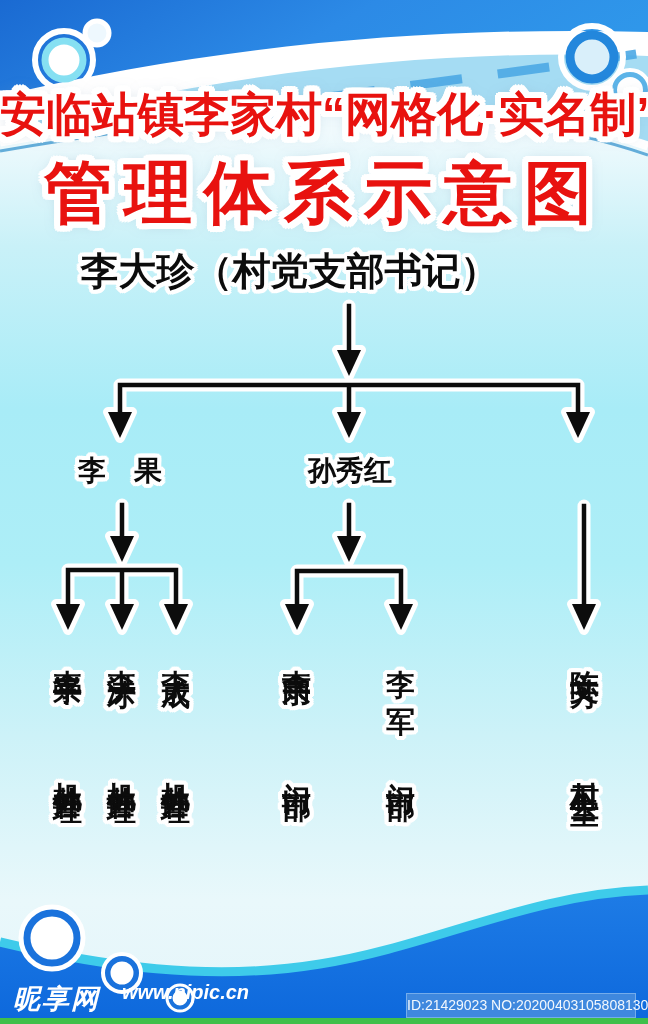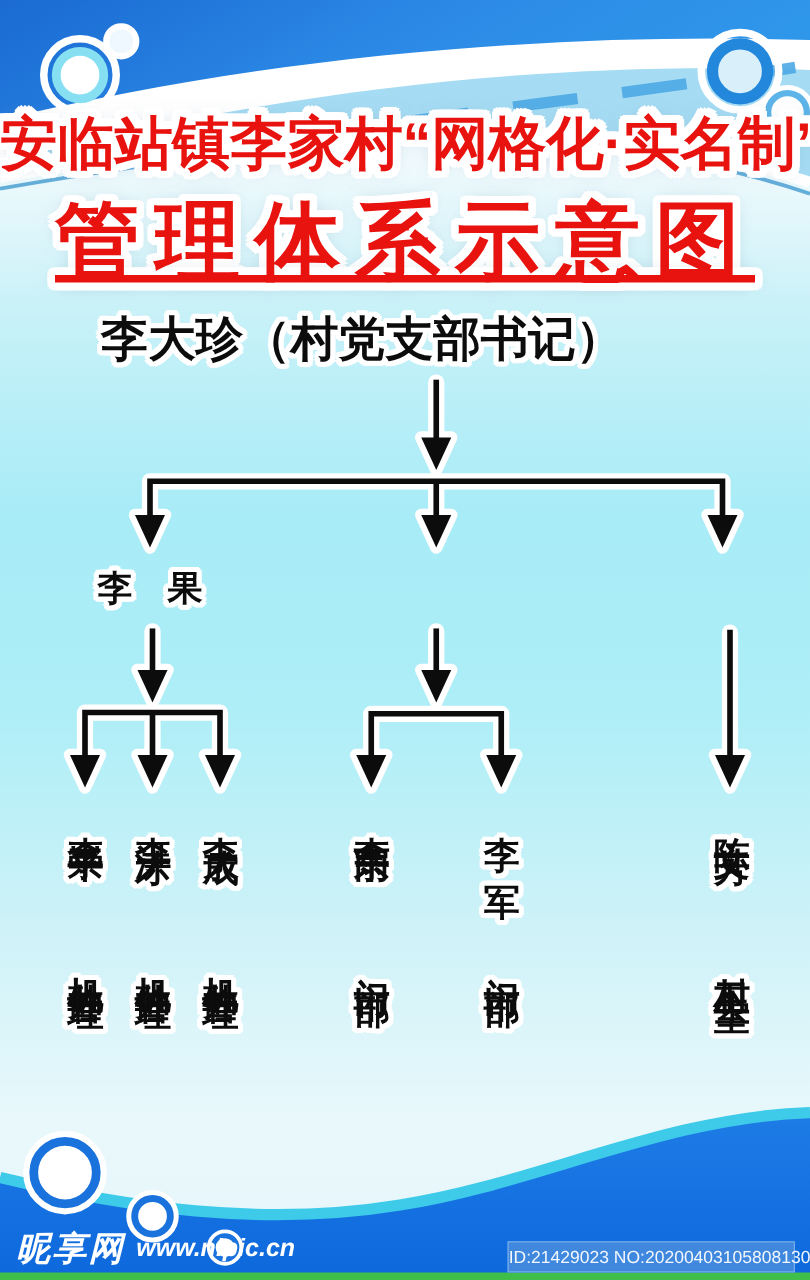--- a/index.html
+++ b/index.html
@@ -25,42 +25,42 @@
       -3px -6px 0 #fff, 3px -6px 0 #fff, -3px 6px 0 #fff, 3px 6px 0 #fff,
       -6px -3px 0 #fff, 6px -3px 0 #fff, -6px 3px 0 #fff, 6px 3px 0 #fff,
       0 0 14px rgba(120,150,175,.55);
   }
   .title1{
     top:84px;left:0;width:648px;text-align:center;
     font-size:46px;font-weight:bold;color:#e8120f;letter-spacing:0px;white-space:nowrap;
   }
   .title2{
     top:148px;left:0;width:648px;text-align:center;
-    font-size:68px;font-weight:bold;color:#e8120f;letter-spacing:12px;white-space:nowrap;text-decoration:underline;
+    font-size:68px;font-weight:bold;color:#e8120f;letter-spacing:12px;white-space:nowrap;
   }
   .root-label{
     top:246px;left:0;width:579px;text-align:center;
     font-size:38px;font-weight:bold;color:#0c0c0c;white-space:nowrap;
   }
   .leader{
     top:452px;transform:translateX(-50%);
     font-size:28px;font-weight:bold;color:#0c0c0c;white-space:nowrap;
   }
   .vcol{
     writing-mode:vertical-rl;text-orientation:upright;
     font-size:29px;font-weight:bold;color:#0c0c0c;letter-spacing:5px;
     transform:translateX(-50%);white-space:nowrap;line-height:36px;
   }
   .vname{top:646px;}
   .vrole{top:758px;}
   .footer-logo{
-    top:981px;left:13px;color:#fff;display:flex;align-items:center;white-space:nowrap;
+    top:981px;left:13px;color:#fff;display:flex;align-items:flex-start;white-space:nowrap;
   }
   .footer-logo .site{font-size:27px;font-weight:bold;font-style:italic;letter-spacing:2px;}
-  .footer-logo .url{font-size:20px;font-weight:bold;font-style:italic;margin-left:9px;}
+  .footer-logo .url{font-size:20px;font-weight:bold;font-style:italic;margin-left:22px;}
   .id-box{
     top:993px;left:406px;width:228px;height:23px;line-height:23px;text-align:center;
     background:#3f88de;border:1px solid #74aceb;color:#f2f7fd;font-size:14px;white-space:nowrap;
   }
 </style>
 </head>
 <body>
 
 <div class="poster">
 
@@ -170,20 +170,21 @@
       <polygon points="572,604 596,604 584,630"></polygon>
     </g>
   </svg>
 
   <div class="abs title1 ow-big">安临站镇李家村“网格化·实名制”</div>
   <div class="abs title2 ow-big">管理体系示意图</div>
 
   <div class="abs root-label ow">李大珍（村党支部书记）</div>
 
   <div class="abs leader ow" style="left:120px">李　果</div>
+  <div class="abs leader ow" style="left:350px">孙秀红</div>
 
   <div class="abs vcol vname ow" style="left:68px">李崇平</div>
   <div class="abs vcol vrole ow" style="left:68px">机井管理</div>
   <div class="abs vcol vname ow" style="left:122px">李洪才</div>
   <div class="abs vcol vrole ow" style="left:122px">机井管理</div>
   <div class="abs vcol vname ow" style="left:176px">李大成</div>
   <div class="abs vcol vrole ow" style="left:176px">机井管理</div>
 
   <div class="abs vcol vname ow" style="left:297px">李宗雨</div>
   <div class="abs vcol vrole ow" style="left:297px">门市部</div>

